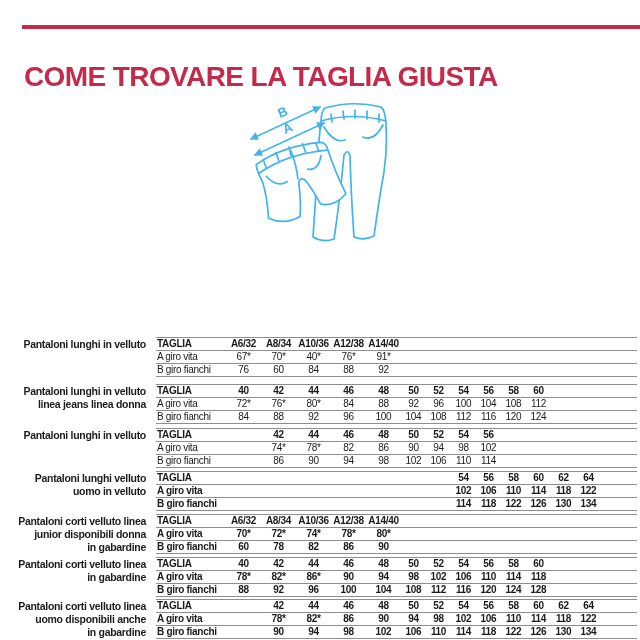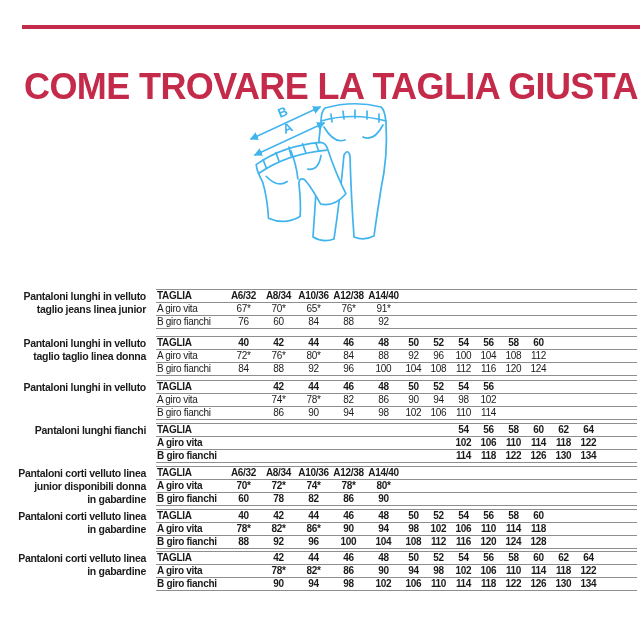--- a/index.html
+++ b/index.html
@@ -10,26 +10,26 @@
   }
   html,body{margin:0;padding:0;}
   body{
     width:640px;height:640px;position:relative;background:#ffffff;
     font-family:"Liberation Sans",sans-serif;color:var(--ink);
     overflow:hidden;
   }
   .topbar{position:absolute;left:22px;right:0;top:25px;height:4px;background:var(--accent);}
   .title{
     position:absolute;left:24px;top:42px;
-    font-size:36px;font-weight:bold;letter-spacing:-0.6px;color:var(--accent);
+    font-size:28px;font-weight:bold;letter-spacing:-0.6px;color:var(--accent);
     white-space:nowrap;
   }
   .illu{position:absolute;left:246px;top:94px;}
 
-  .section{position:absolute;left:0;width:640px;height:44px;}
+  .section{position:absolute;left:0;width:640px;height:44px;margin-top:48px;}
   .product-label{
     position:absolute;left:8px;top:1px;width:138px;text-align:right;
     font-weight:bold;font-size:10.5px;line-height:13px;letter-spacing:-0.3px;color:#1c1c1c;
   }
   .product-label div{white-space:pre;}
   .stable{
     position:absolute;left:156px;right:3px;top:0;
     border-top:1px solid var(--line);
   }
   .trow{
@@ -87,53 +87,52 @@
     <line x1="9" y1="61" x2="78" y2="29" marker-start="url(#ah)" marker-end="url(#ah)"></line>
     <text x="34" y="24" transform="rotate(-22 34 24)" fill="#41b4ee" stroke="none" font-size="13" font-weight="bold" font-family="Liberation Sans, sans-serif">B</text>
     <text x="39" y="40" transform="rotate(-22 39 40)" fill="#41b4ee" stroke="none" font-size="13" font-weight="bold" font-family="Liberation Sans, sans-serif">A</text>
   </g>
 </svg>
 
 <div id="sections-host">
     <div class="section" style="top: 289px;">
       <div class="product-label">
         <div>Pantaloni lunghi in velluto</div>
-        <div>taglio jeans linea junior</div>
       </div>
       <div class="stable">
         <div class="trow header">
           <div class="rowlabel">TAGLIA</div>
           <div class="cell" style="grid-column: 2;">A6/32</div>
           <div class="cell" style="grid-column: 3;">A8/34</div>
           <div class="cell" style="grid-column: 4;">A10/36</div>
           <div class="cell" style="grid-column: 5;">A12/38</div>
           <div class="cell" style="grid-column: 6;">A14/40</div>
         </div>
         <div class="trow vita">
           <div class="rowlabel">A giro vita</div>
           <div class="cell" style="grid-column: 2;">67*</div>
           <div class="cell" style="grid-column: 3;">70*</div>
-          <div class="cell" style="grid-column: 4;">65*</div>
+          <div class="cell" style="grid-column: 4;">40*</div>
           <div class="cell" style="grid-column: 5;">76*</div>
           <div class="cell" style="grid-column: 6;">91*</div>
         </div>
         <div class="trow fianchi">
           <div class="rowlabel">B giro fianchi</div>
           <div class="cell" style="grid-column: 2;">76</div>
           <div class="cell" style="grid-column: 3;">60</div>
           <div class="cell" style="grid-column: 4;">84</div>
           <div class="cell" style="grid-column: 5;">88</div>
           <div class="cell" style="grid-column: 6;">92</div>
         </div>
       </div>
     </div>
     <div class="section" style="top: 336px;">
       <div class="product-label">
         <div>Pantaloni lunghi in velluto</div>
-        <div>taglio taglio linea donna</div>
+        <div>linea jeans linea donna</div>
       </div>
       <div class="stable">
         <div class="trow header">
           <div class="rowlabel">TAGLIA</div>
           <div class="cell" style="grid-column: 2;">40</div>
           <div class="cell" style="grid-column: 3;">42</div>
           <div class="cell" style="grid-column: 4;">44</div>
           <div class="cell" style="grid-column: 5;">46</div>
           <div class="cell" style="grid-column: 6;">48</div>
           <div class="cell" style="grid-column: 7;">50</div>
@@ -208,21 +207,22 @@
           <div class="cell" style="grid-column: 6;">98</div>
           <div class="cell" style="grid-column: 7;">102</div>
           <div class="cell" style="grid-column: 8;">106</div>
           <div class="cell" style="grid-column: 9;">110</div>
           <div class="cell" style="grid-column: 10;">114</div>
         </div>
       </div>
     </div>
     <div class="section" style="top: 423px;">
       <div class="product-label">
-        <div>Pantaloni lunghi fianchi</div>
+        <div>Pantaloni lunghi velluto</div>
+        <div>uomo in velluto</div>
       </div>
       <div class="stable boldrows">
         <div class="trow header">
           <div class="rowlabel">TAGLIA</div>
           <div class="cell" style="grid-column: 9;">54</div>
           <div class="cell" style="grid-column: 10;">56</div>
           <div class="cell" style="grid-column: 11;">58</div>
           <div class="cell" style="grid-column: 12;">60</div>
           <div class="cell" style="grid-column: 13;">62</div>
           <div class="cell" style="grid-column: 14;">64</div>
@@ -326,20 +326,21 @@
           <div class="cell" style="grid-column: 9;">116</div>
           <div class="cell" style="grid-column: 10;">120</div>
           <div class="cell" style="grid-column: 11;">124</div>
           <div class="cell" style="grid-column: 12;">128</div>
         </div>
       </div>
     </div>
     <div class="section" style="top: 551px;">
       <div class="product-label">
         <div>Pantaloni corti velluto linea</div>
+        <div>uomo disponibili anche</div>
         <div>in gabardine</div>
       </div>
       <div class="stable boldrows">
         <div class="trow header">
           <div class="rowlabel">TAGLIA</div>
           <div class="cell" style="grid-column: 3;">42</div>
           <div class="cell" style="grid-column: 4;">44</div>
           <div class="cell" style="grid-column: 5;">46</div>
           <div class="cell" style="grid-column: 6;">48</div>
           <div class="cell" style="grid-column: 7;">50</div>

